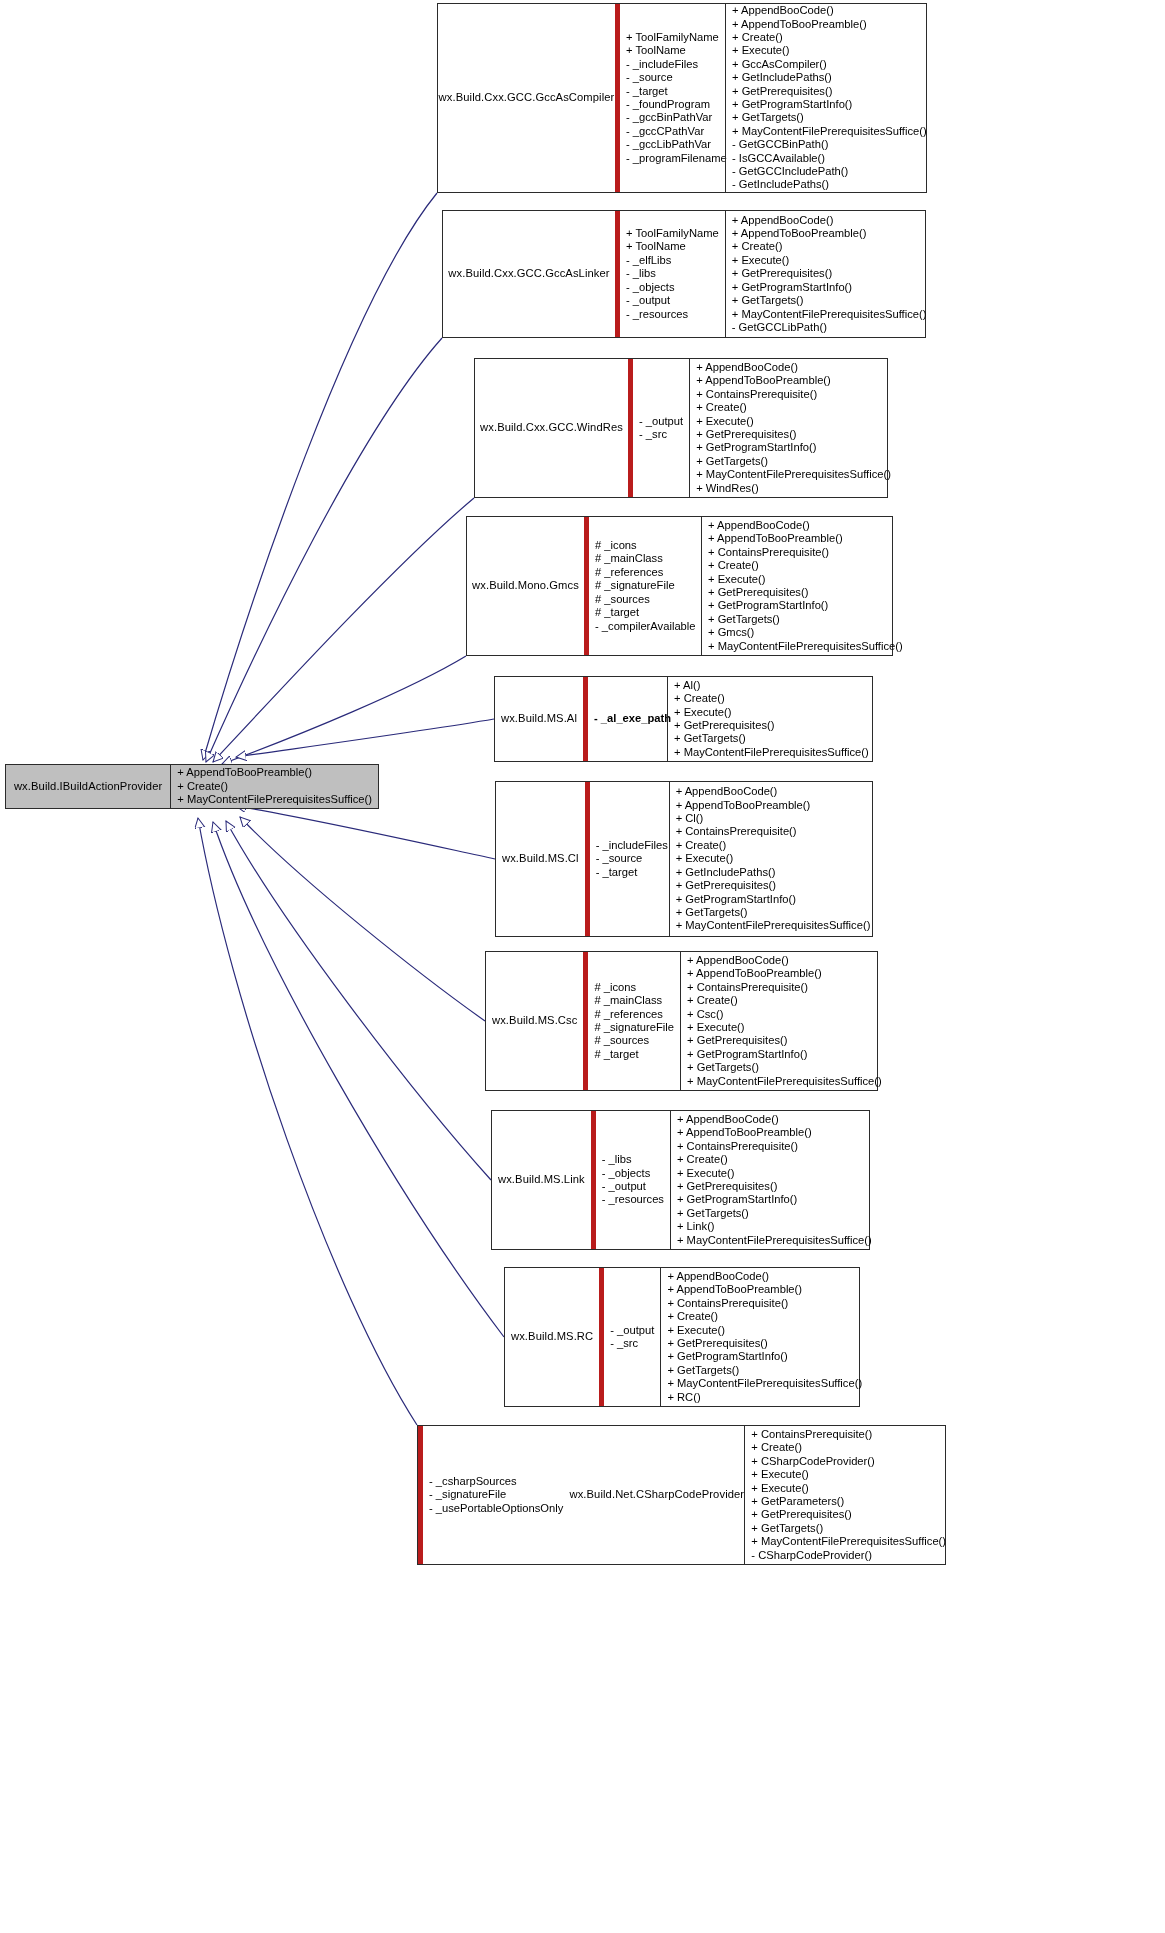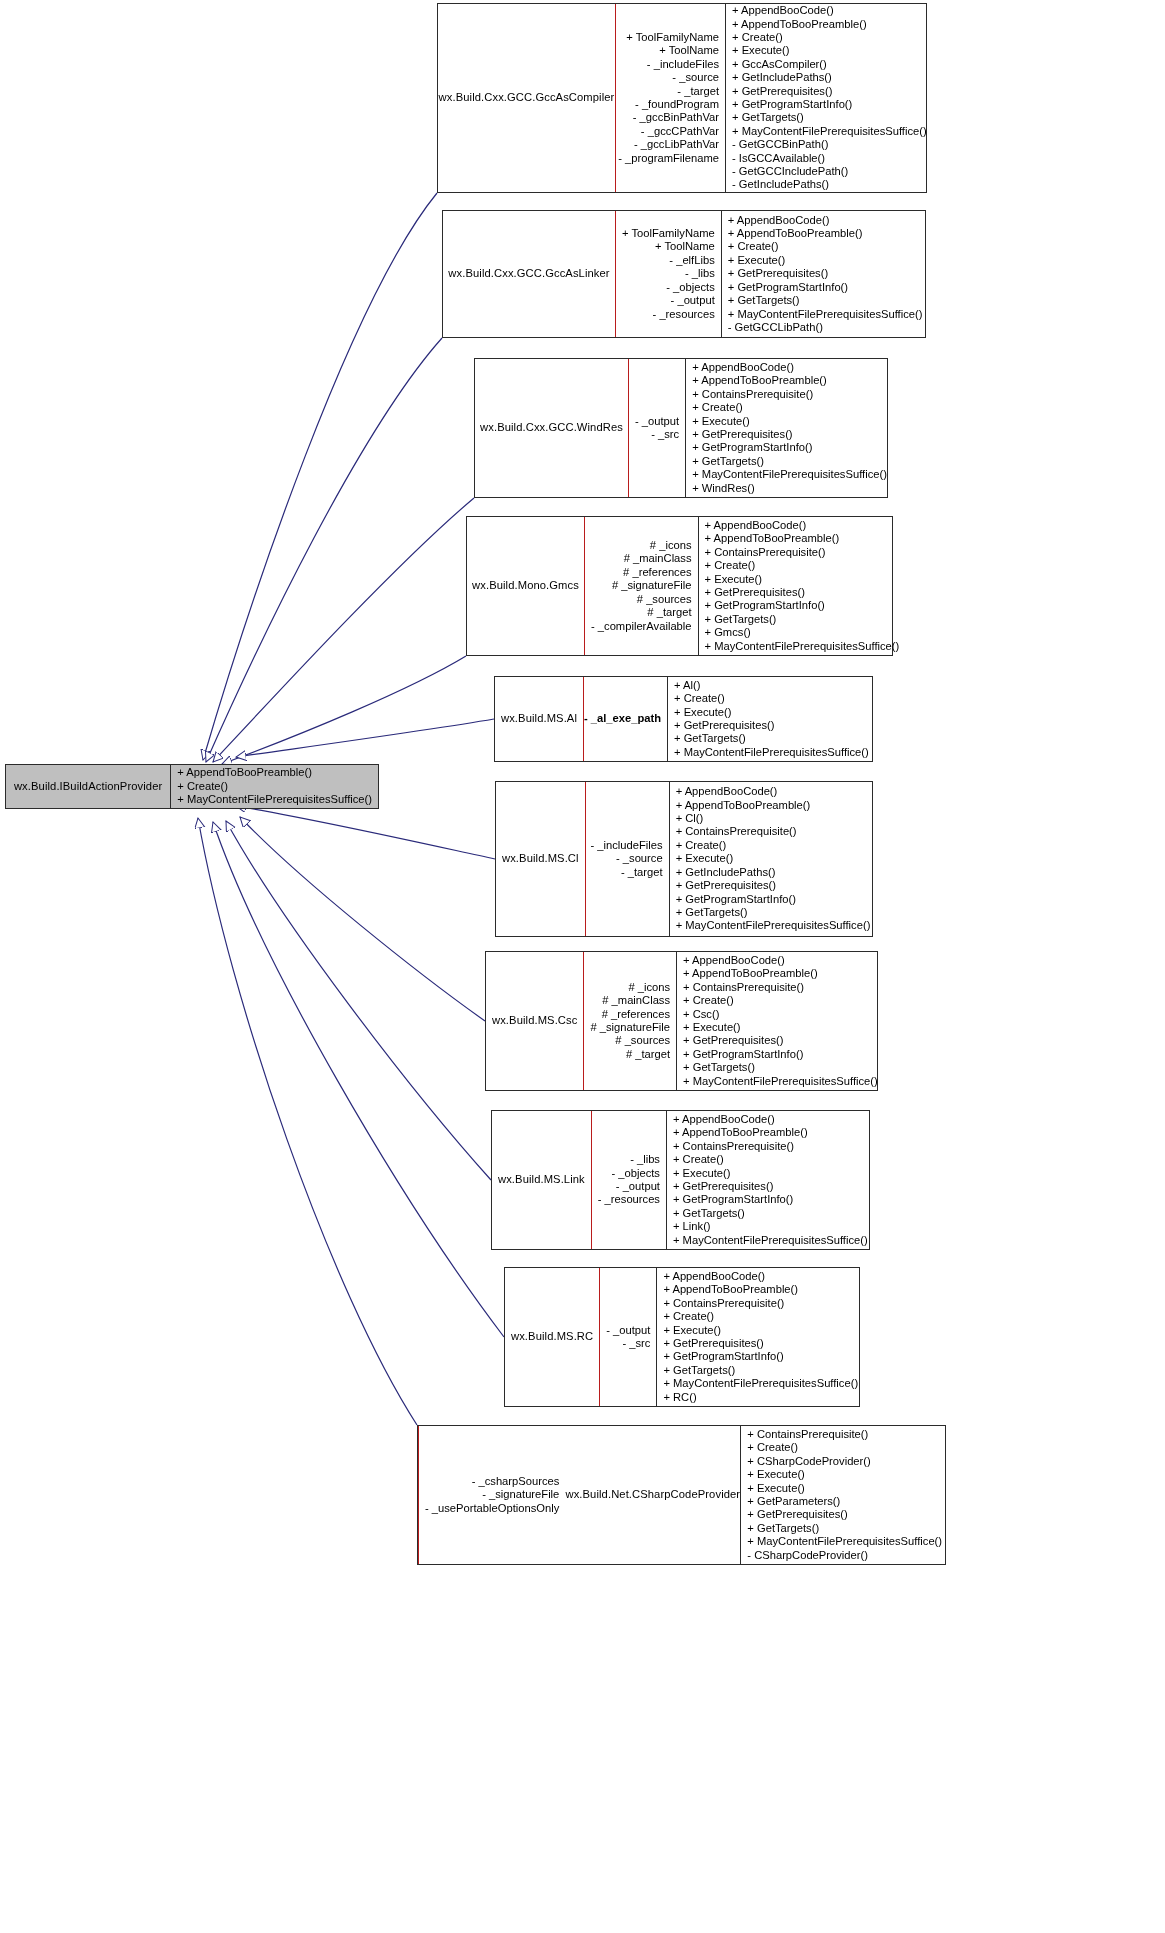--- a/index.html
+++ b/index.html
@@ -52,22 +52,22 @@
     color: #000000;
     white-space: nowrap;
   }
   .cell.name {
     align-items: center;
     justify-content: center;
     text-align: center;
     letter-spacing: 0.1px;
   }
   .cell.attrs {
-    border-left: 1px solid #b91c1c;
-    align-items: flex-end;
+    border-left: 5px solid #b91c1c;
+    align-items: flex-start;
   }
   .cell.ops {
     border-left: 1px solid #2b2b2b;
     align-items: flex-start;
   }
   .member {
     display: block;
     font-size: 11.2px;
     line-height: 13.4px;
     white-space: nowrap;

